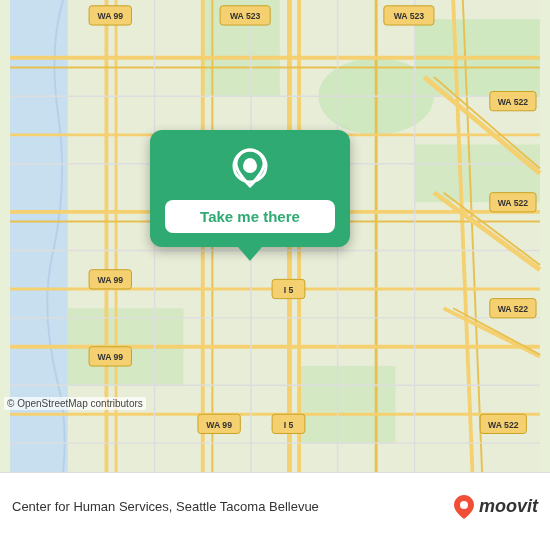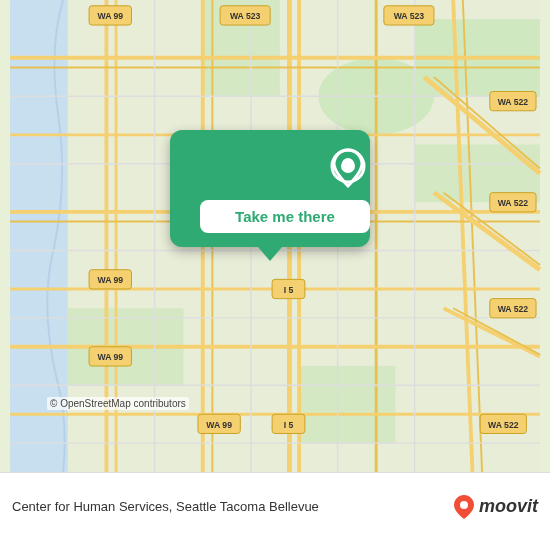--- a/index.html
+++ b/index.html
@@ -49,24 +49,23 @@
     #popup-card {
       position: absolute;
       top: 130px;
       left: 150px;
       width: 200px;
       background: #2eaa72;
       border-radius: 12px;
       padding: 0 0 14px 0;
       display: flex;
       flex-direction: column;
-      align-items: flex-end;
+      align-items: center;
       box-shadow: 0 4px 12px rgba(0,0,0,0.3);
       z-index: 10;
-      margin-left: 20px;
     }
 
     #popup-card::after {
       content: '';
       position: absolute;
       bottom: -14px;
       left: 50%;
       transform: translateX(-50%);
       border-left: 12px solid transparent;
       border-right: 12px solid transparent;
@@ -102,21 +101,20 @@
     #osm-attribution {
       position: absolute;
       bottom: 62px;
       left: 4px;
       font-size: 10px;
       color: #444;
       background: rgba(255,255,255,0.7);
       padding: 1px 3px;
       border-radius: 2px;
       z-index: 5;
-      margin-left: 43px;
     }
 
     
     .map-svg {
       position: absolute;
       top: 0; left: 0;
       width: 100%;
       height: 100%;
     }
   </style>

